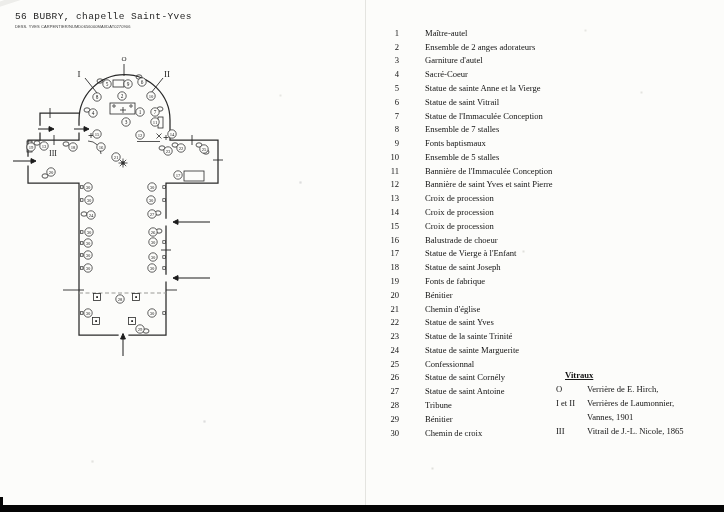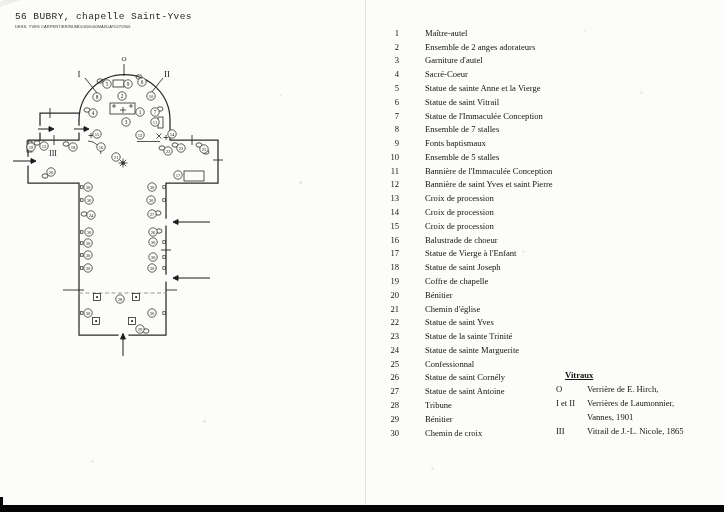--- a/index.html
+++ b/index.html
@@ -409,21 +409,21 @@
     <div class="legend-row">
       <span class="legend-num">17</span>
       <span class="legend-label">Statue de Vierge à l'Enfant</span>
     </div>
     <div class="legend-row">
       <span class="legend-num">18</span>
       <span class="legend-label">Statue de saint Joseph</span>
     </div>
     <div class="legend-row">
       <span class="legend-num">19</span>
-      <span class="legend-label">Coffre de chapelle</span>
+      <span class="legend-label">Fonts de fabrique</span>
     </div>
     <div class="legend-row">
       <span class="legend-num">20</span>
       <span class="legend-label">Bénitier</span>
     </div>
     <div class="legend-row">
       <span class="legend-num">21</span>
       <span class="legend-label">Chemin d'église</span>
     </div>
     <div class="legend-row">

